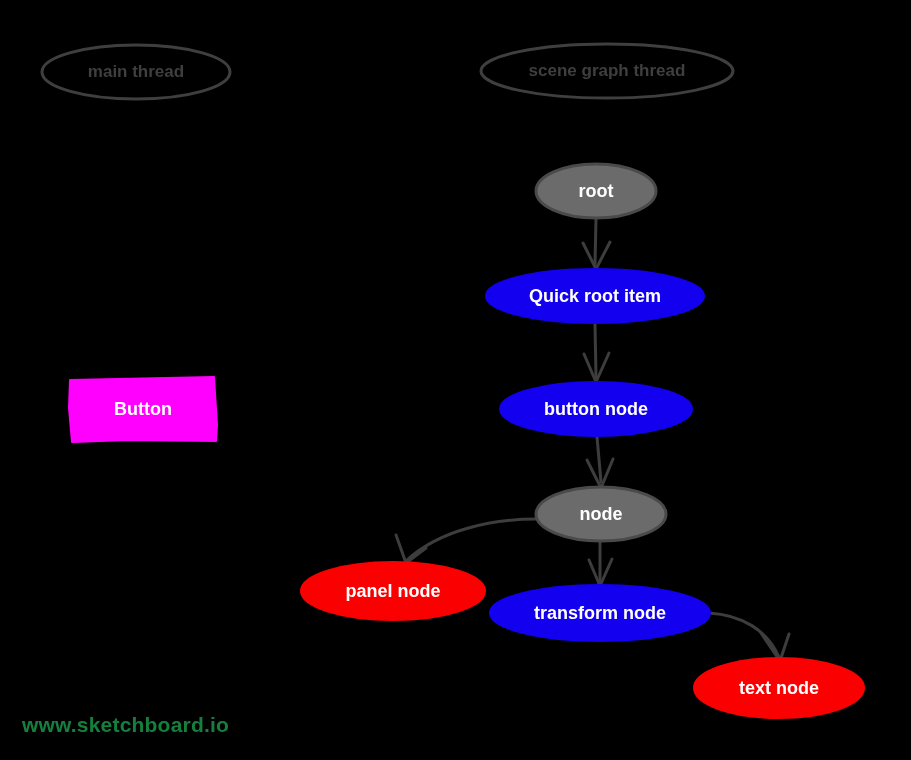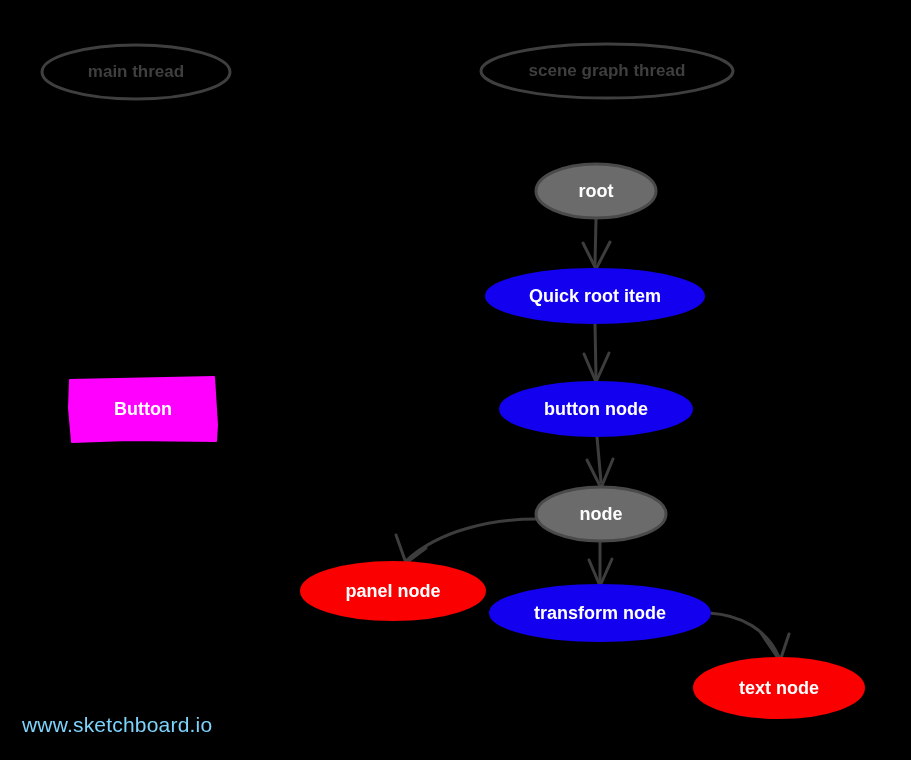--- a/index.html
+++ b/index.html
@@ -37,23 +37,24 @@
     text-anchor: middle;
     dominant-baseline: middle;
     pointer-events: none;
   }
   .watermark {
     position: absolute;
     left: 22px;
     top: 713px;
     font-family: "Liberation Sans", sans-serif;
     font-size: 21px;
-    color: #7dd3fc;
+    color: #15803d;
     letter-spacing: 0.2px;
     user-select: none;
+    font-weight: bold;
   }
 </style>
 </head>
 <body>
 
 <div id="canvas">
 
   <svg class="layer" viewBox="0 0 911 760">
 
     <g>

